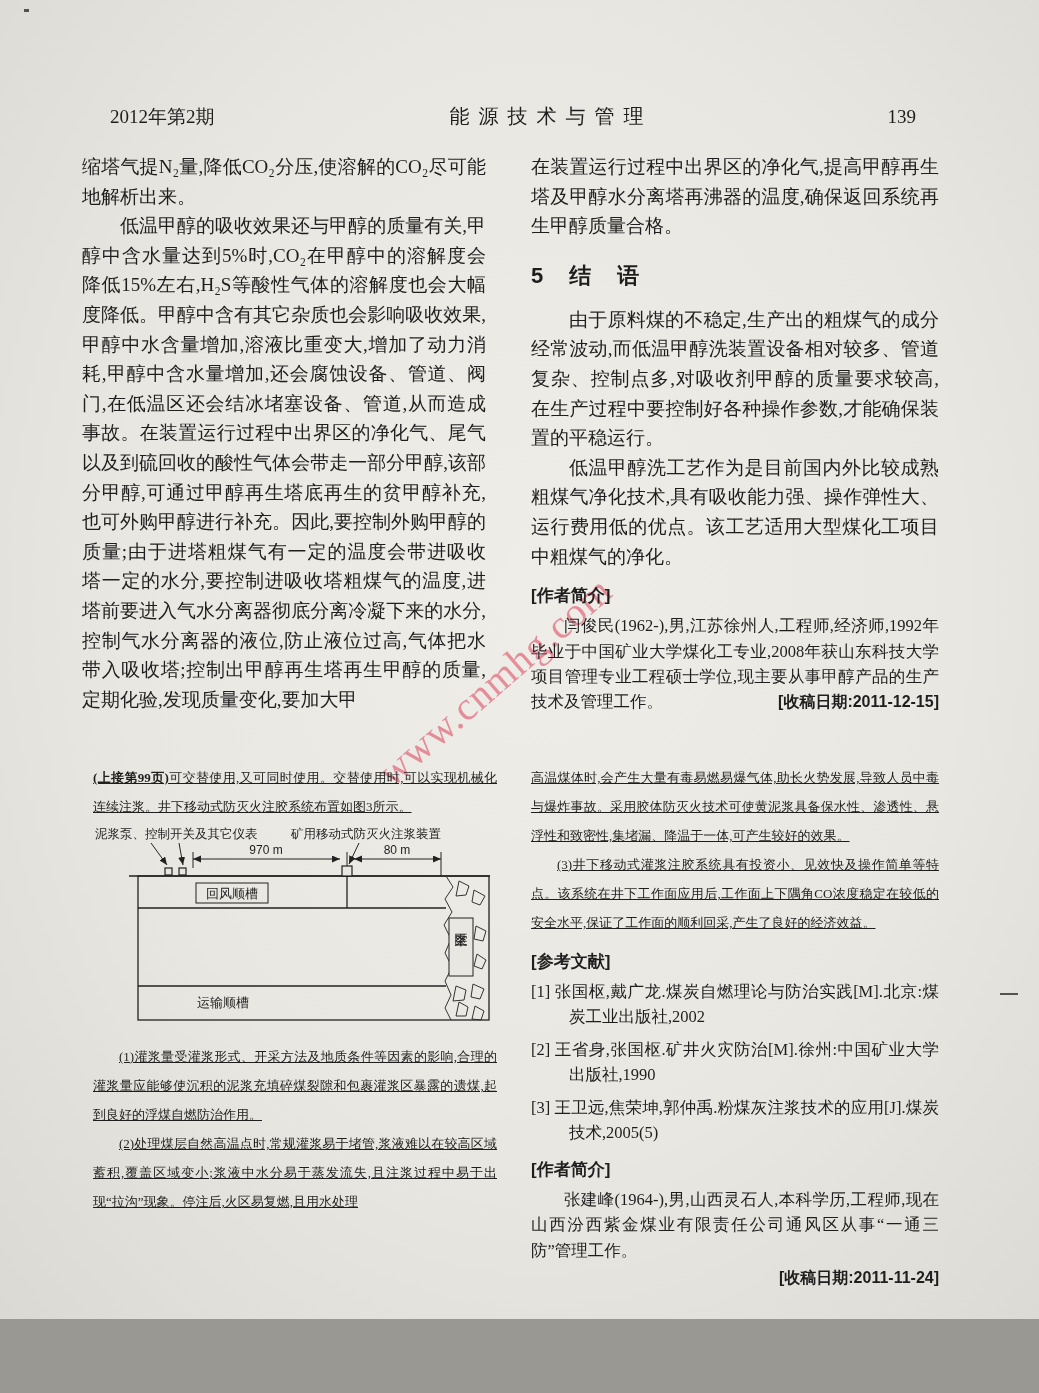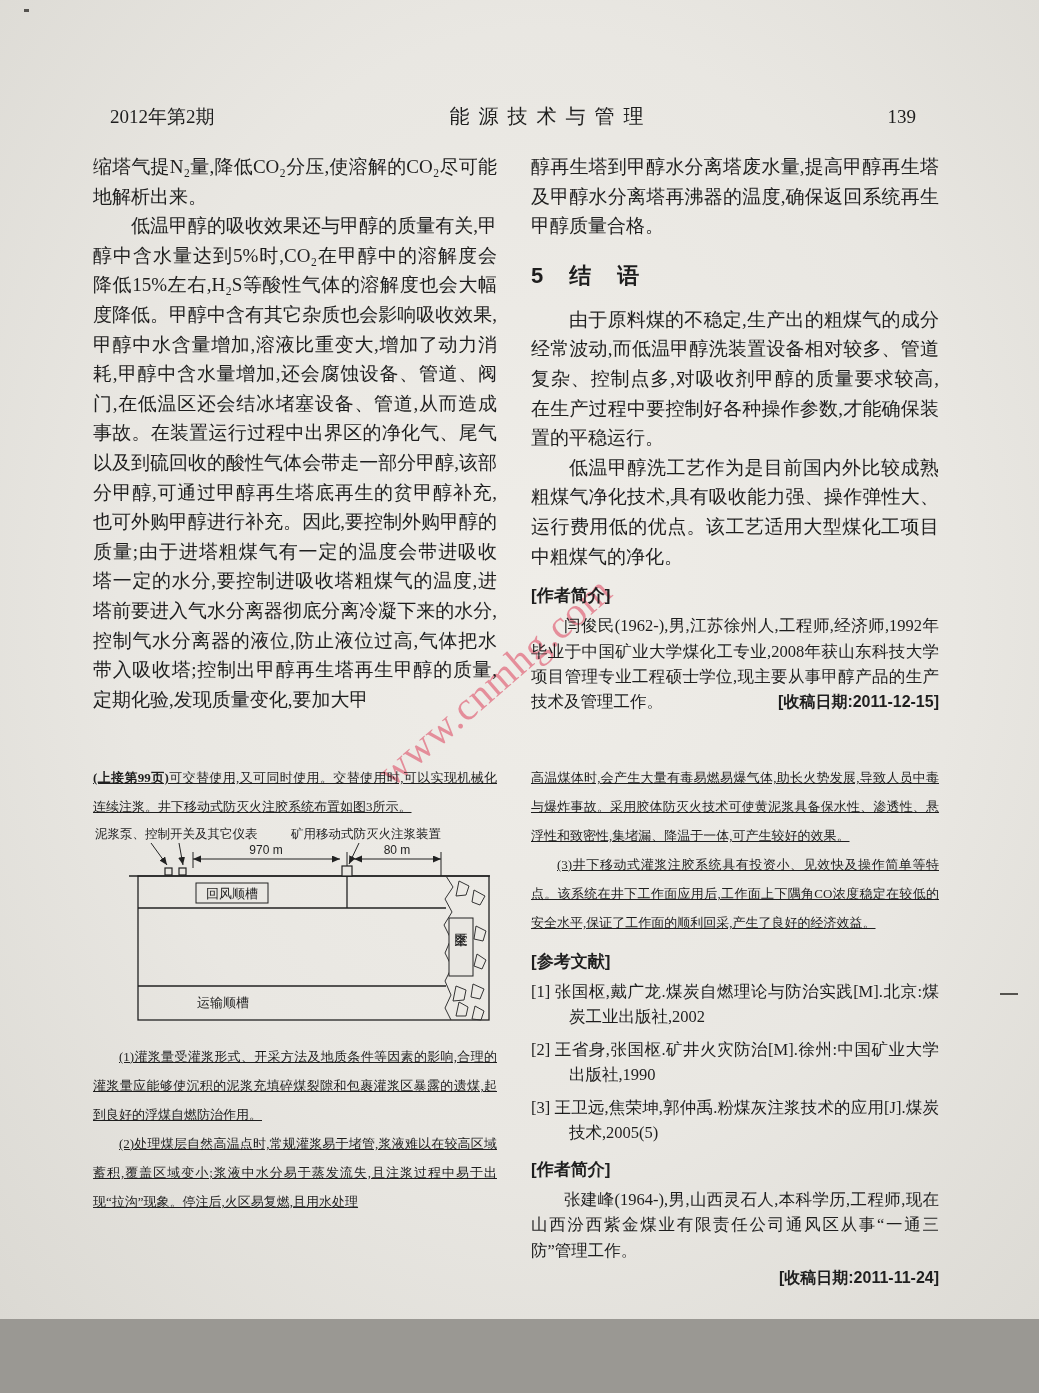--- a/index.html
+++ b/index.html
@@ -4,21 +4,21 @@
 <style>
   *{box-sizing:border-box;}
   html,body{margin:0;padding:0;background:#9a9893;}
   .page{position:relative;width:1039px;height:1319px;overflow:hidden;
     background:radial-gradient(ellipse at 52% 45%, #efede8 0%, #e9e7e2 55%, #dbd9d3 100%);
     color:#1e1e1e;font-family:"Liberation Serif","DejaVu Serif",serif;}
   .header{position:absolute;top:103px;left:110px;width:806px;display:flex;
     justify-content:space-between;align-items:baseline;font-size:19px;}
   .journal{letter-spacing:9px;font-size:20px;}
   .col{position:absolute;text-align:justify;}
-  .c1l{left:93px;top:152px;width:404px;}
+  .c1l{left:82px;top:152px;width:404px;}
   .c1r{left:531px;top:152px;width:408px;}
   .c2l{left:93px;top:763px;width:404px;}
   .c2r{left:531px;top:763px;width:408px;}
   p{margin:0;}
   .body{font-size:19px;line-height:29.6px;}
   .b2{font-size:13px;line-height:29px;text-decoration:underline;}
   .indent{text-indent:2em;}
   .h-sub{font-family:"Liberation Sans","DejaVu Sans",sans-serif;font-weight:bold;
     font-size:19px;line-height:29.6px;margin:3px 0;}
   .h-big{font-family:"Liberation Sans","DejaVu Sans",sans-serif;font-weight:bold;
@@ -53,21 +53,21 @@
   </div>
 
   <div class="watermark">www.cnmhg.com</div>
 
   <div class="col c1l">
     <p class="body">缩塔气提N₂量,降低CO₂分压,使溶解的CO₂尽可能地解析出来。</p>
     <p class="body indent">低温甲醇的吸收效果还与甲醇的质量有关,甲醇中含水量达到5%时,CO₂在甲醇中的溶解度会降低15%左右,H₂S等酸性气体的溶解度也会大幅度降低。甲醇中含有其它杂质也会影响吸收效果,甲醇中水含量增加,溶液比重变大,增加了动力消耗,甲醇中含水量增加,还会腐蚀设备、管道、阀门,在低温区还会结冰堵塞设备、管道,从而造成事故。在装置运行过程中出界区的净化气、尾气以及到硫回收的酸性气体会带走一部分甲醇,该部分甲醇,可通过甲醇再生塔底再生的贫甲醇补充,也可外购甲醇进行补充。因此,要控制外购甲醇的质量;由于进塔粗煤气有一定的温度会带进吸收塔一定的水分,要控制进吸收塔粗煤气的温度,进塔前要进入气水分离器彻底分离冷凝下来的水分,控制气水分离器的液位,防止液位过高,气体把水带入吸收塔;控制出甲醇再生塔再生甲醇的质量,定期化验,发现质量变化,要加大甲</p>
   </div>
 
   <div class="col c1r">
-    <p class="body">醇再生塔到甲醇水分离塔废水量,提高甲醇再生塔及甲醇水分离塔再沸器的温度,确保返回系统再生甲醇质量合格。</p>
+    <p class="body">在装置运行过程中出界区的净化气,提高甲醇再生塔及甲醇水分离塔再沸器的温度,确保返回系统再生甲醇质量合格。</p>
     <div class="h-big">5　结　语</div>
     <p class="body indent">由于原料煤的不稳定,生产出的粗煤气的成分经常波动,而低温甲醇洗装置设备相对较多、管道复杂、控制点多,对吸收剂甲醇的质量要求较高,在生产过程中要控制好各种操作参数,才能确保装置的平稳运行。</p>
     <p class="body indent">低温甲醇洗工艺作为是目前国内外比较成熟粗煤气净化技术,具有吸收能力强、操作弹性大、运行费用低的优点。该工艺适用大型煤化工项目中粗煤气的净化。</p>
     <p class="label">[作者简介]</p>
     <p class="small indent">
       <span>闫俊民(1962-),男,江苏徐州人,工程师,经济师,1992年毕业于中国矿业大学煤化工专业,2008年获山东科技大学项目管理专业工程硕士学位,现主要从事甲醇产品的生产技术及管理工作。</span>
       <span class="received">[收稿日期:2011-12-15]</span>
     </p>
   </div>
 

